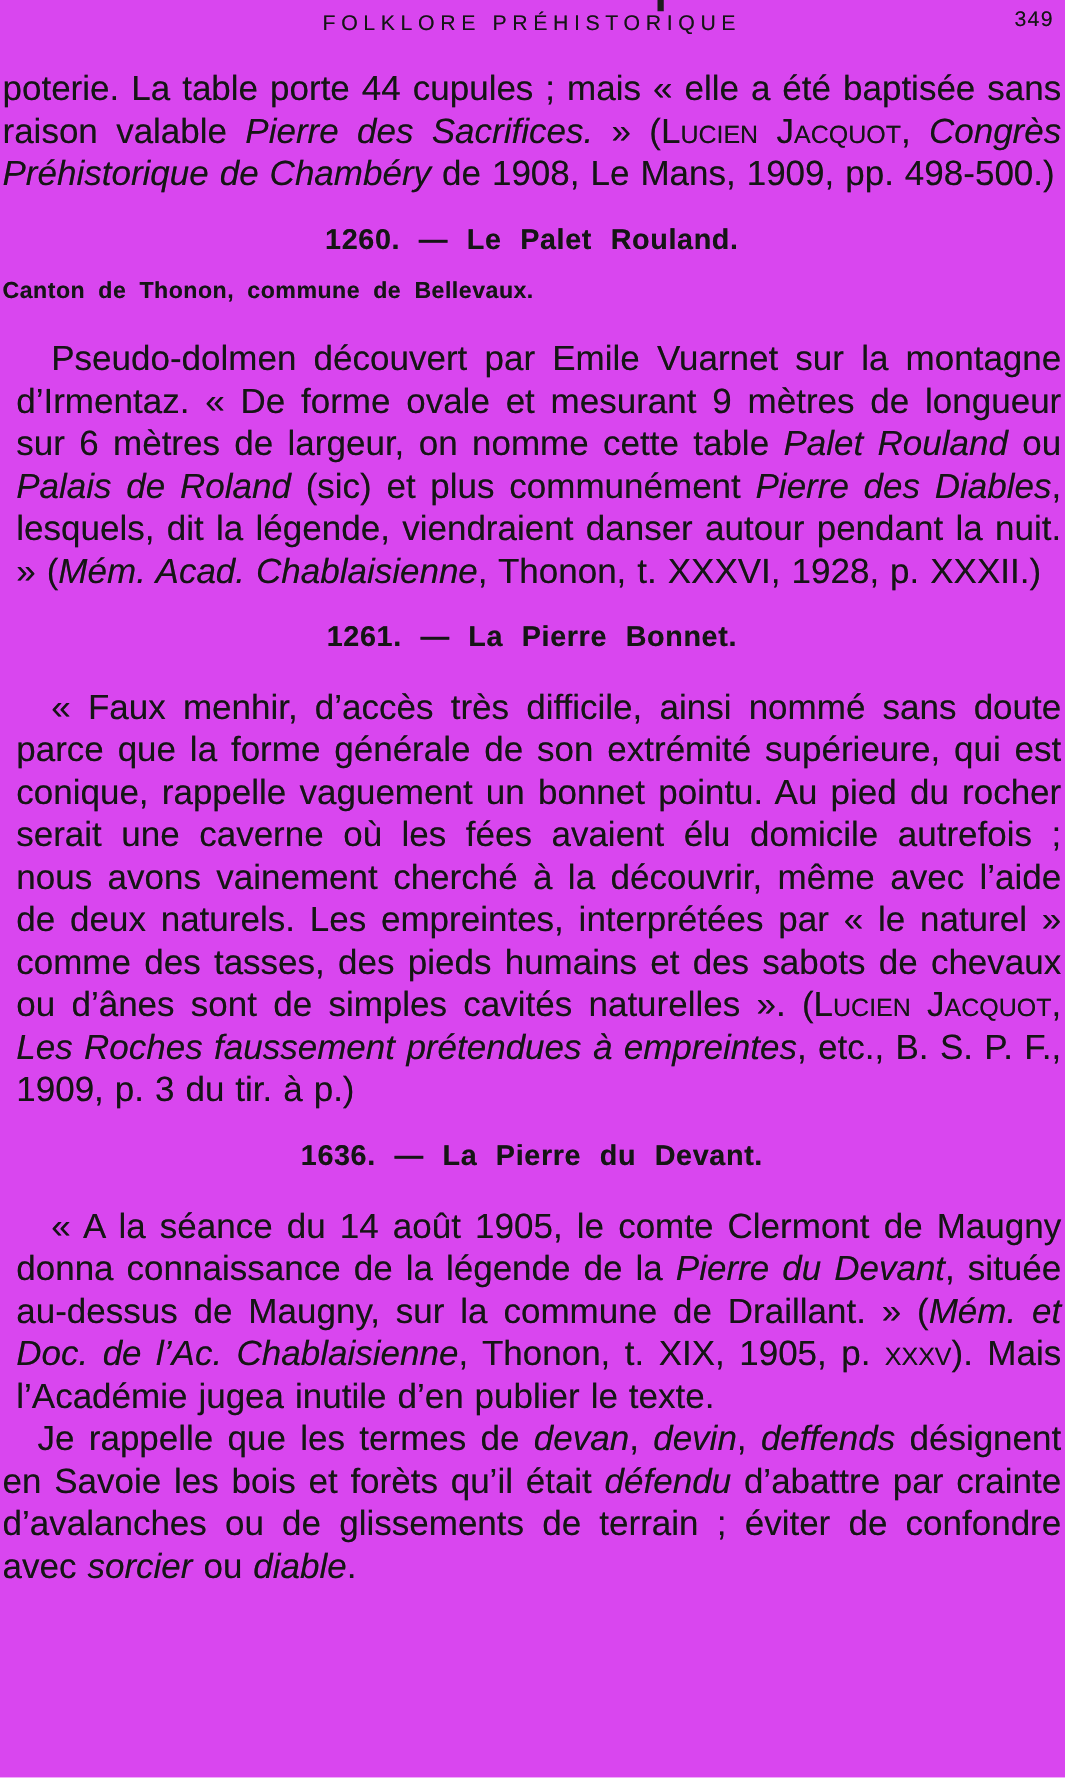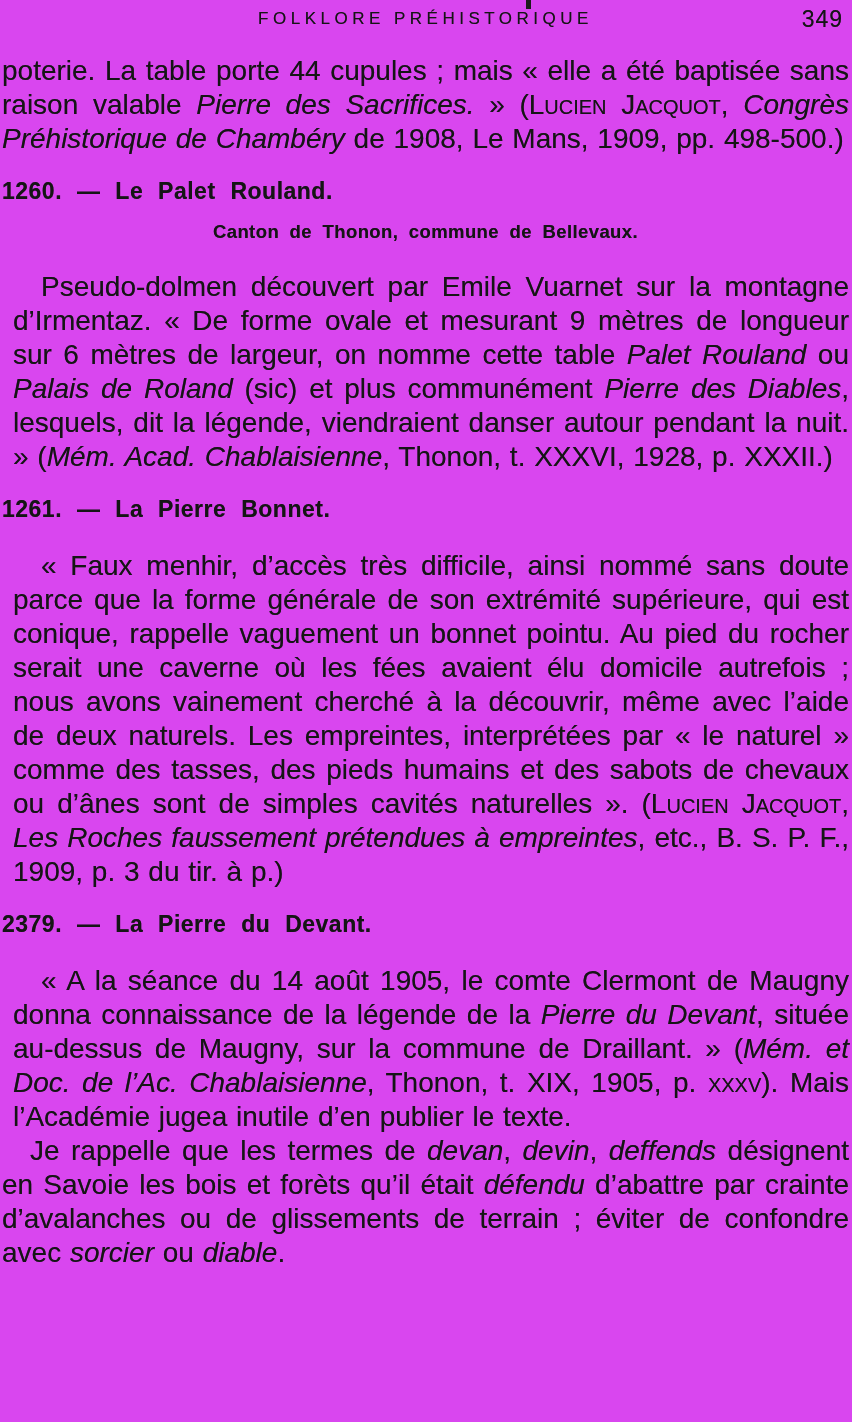--- a/index.html
+++ b/index.html
@@ -31,21 +31,21 @@
     transform: translateX(-50%);
     font-size: 17px;
     letter-spacing: 4.5px;
     white-space: nowrap;
     font-weight: 500;
   }
   .page-number {
     position: absolute;
     right: 6px;
     top: 0;
-    font-size: 23px;
+    font-size: 17px;
     letter-spacing: 1px;
   }
   .scan-artifact {
     position: absolute;
     left: 526px;
     top: 0;
     width: 5px;
     height: 9px;
     background: #1c1c1c;
   }
@@ -58,29 +58,29 @@
     word-spacing: 1px;
   }
   .no-indent {
     text-indent: 0;
   }
   .entry {
     margin: 0;
   }
   .entry-title {
     margin: 21px 0 0 0;
+    text-align: center;
     font-size: 23px;
     line-height: 28px;
     font-weight: bold;
     word-spacing: 8px;
     letter-spacing: 0.5px;
   }
   .entry-subtitle {
     margin: 15px 0 0 0;
-    text-align: center;
     font-size: 18.5px;
     line-height: 24px;
     font-weight: bold;
     word-spacing: 5px;
     letter-spacing: 0.4px;
   }
   .entry-body {
     margin-top: 26px;
     margin-left: 11px;
   }
@@ -107,18 +107,18 @@
     <h3 class="entry-subtitle">Canton de Thonon, commune de Bellevaux.</h3>
     <p class="body-para entry-body"><span class="seg-normal">Pseudo-dolmen découvert par Emile Vuarnet sur la montagne d’Irmentaz. « De forme ovale et mesurant 9 mètres de longueur sur 6 mètres de largeur, on nomme cette table </span><span class="seg-italic">Palet Rouland</span><span class="seg-normal"> ou </span><span class="seg-italic">Palais de Roland</span><span class="seg-normal"> (sic) et plus communément </span><span class="seg-italic">Pierre des Diables</span><span class="seg-normal">, lesquels, dit la légende, viendraient danser autour pendant la nuit. » (</span><span class="seg-italic">Mém. Acad. Chablaisienne</span><span class="seg-normal">, Thonon, t. XXXVI, 1928, p. XXXII.)</span></p>
   </section>
 
   <section class="entry">
     <h2 class="entry-title">1261. — La Pierre Bonnet.</h2>
     <p class="body-para entry-body"><span class="seg-normal">« Faux menhir, d’accès très difficile, ainsi nommé sans doute parce que la forme générale de son extrémité supérieure, qui est conique, rappelle vaguement un bonnet pointu. Au pied du rocher serait une caverne où les fées avaient élu domicile autrefois ; nous avons vainement cherché à la découvrir, même avec l’aide de deux naturels. Les empreintes, interprétées par « le naturel » comme des tasses, des pieds humains et des sabots de chevaux ou d’ânes sont de simples cavités naturelles ». (</span><span class="seg-smallcaps">Lucien Jacquot</span><span class="seg-normal">, </span><span class="seg-italic">Les Roches faussement prétendues à empreintes</span><span class="seg-normal">, etc., B. S. P. F., 1909, p. 3 du tir. à p.)</span></p>
   </section>
 
   <section class="entry">
-    <h2 class="entry-title">2379. — La Pierre du Devant.</h2>
+    <h2 class="entry-title">1636. — La Pierre du Devant.</h2>
     <p class="body-para entry-body"><span class="seg-normal">« A la séance du 14 août 1905, le comte Clermont de Maugny donna connaissance de la légende de la </span><span class="seg-italic">Pierre du Devant</span><span class="seg-normal">, située au-dessus de Maugny, sur la commune de Draillant. » (</span><span class="seg-italic">Mém. et Doc. de l’Ac. Chablaisienne</span><span class="seg-normal">, Thonon, t. XIX, 1905, p. </span><span class="seg-smallcaps">xxxv</span><span class="seg-normal">). Mais l’Académie jugea inutile d’en publier le texte.</span></p>
     <p class="body-para"><span class="seg-normal">Je rappelle que les termes de </span><span class="seg-italic">devan</span><span class="seg-normal">, </span><span class="seg-italic">devin</span><span class="seg-normal">, </span><span class="seg-italic">deffends</span><span class="seg-normal"> désignent en Savoie les bois et forèts qu’il était </span><span class="seg-italic">défendu</span><span class="seg-normal"> d’abattre par crainte d’avalanches ou de glissements de terrain ; éviter de confondre avec </span><span class="seg-italic">sorcier</span><span class="seg-normal"> ou </span><span class="seg-italic">diable</span><span class="seg-normal">.</span></p>
   </section>
 
 </div>
 
 </body></html>

